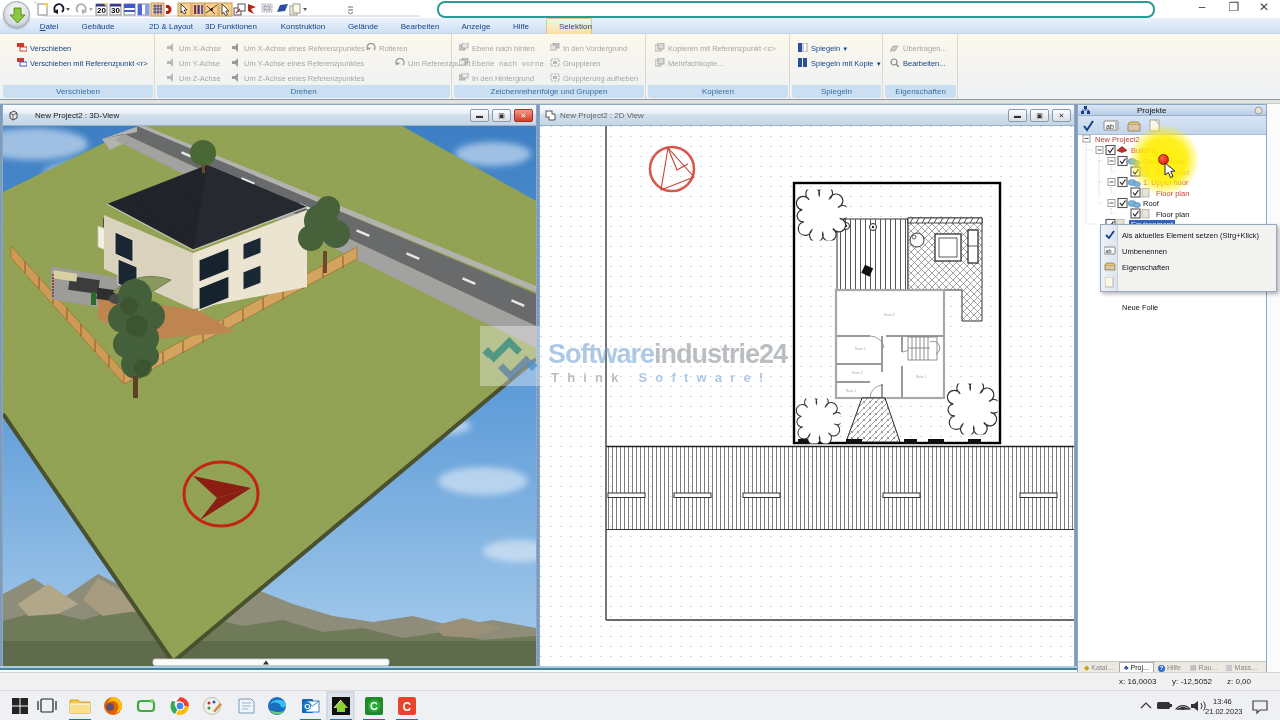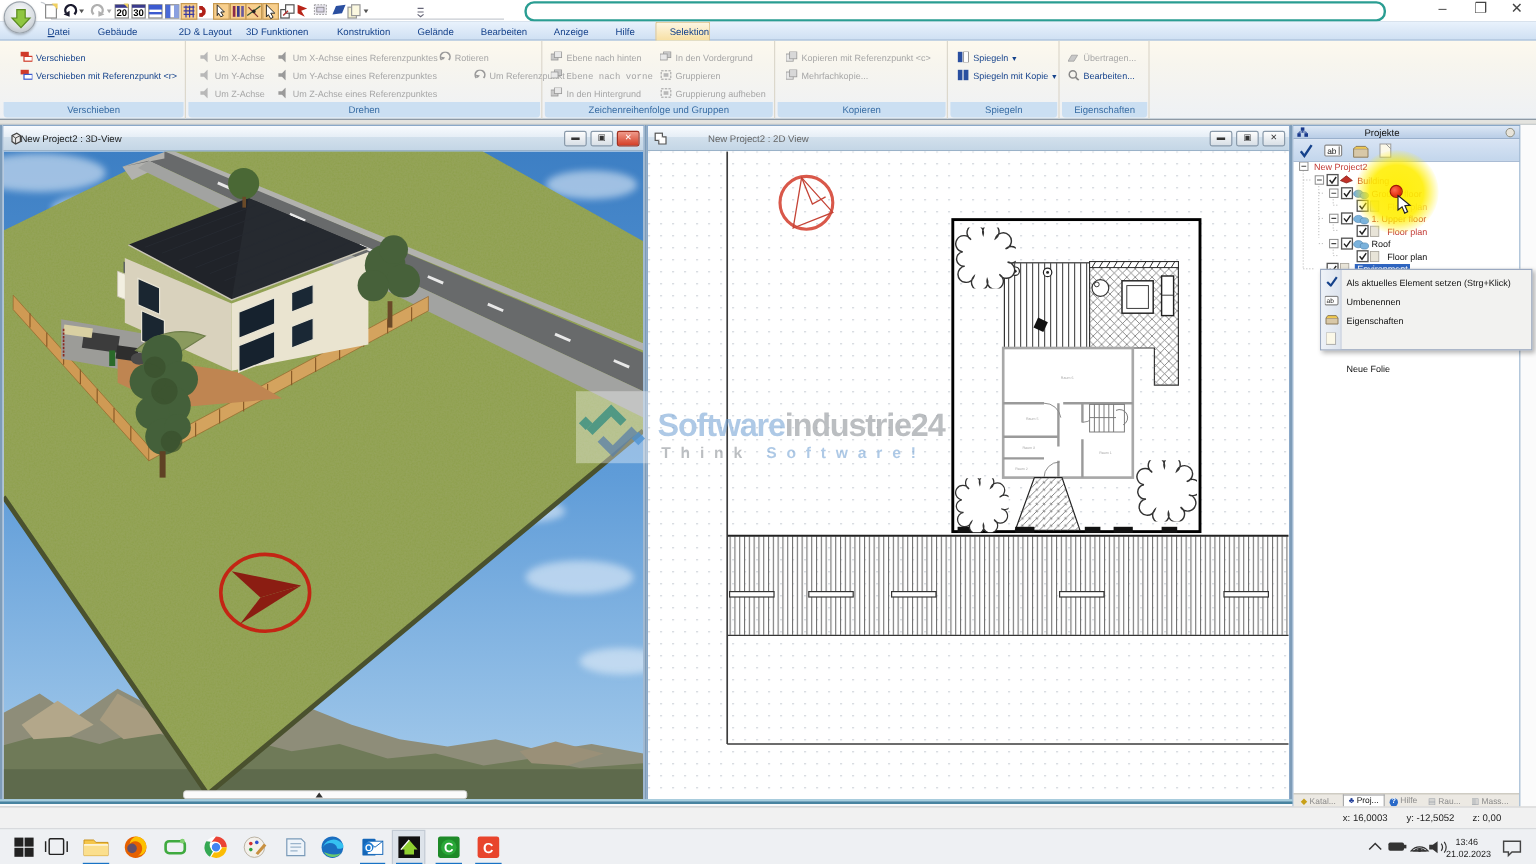--- a/index.html
+++ b/index.html
@@ -14,21 +14,21 @@
     border:1px solid #9aa2aa; z-index:30; box-shadow:0 1px 2px rgba(0,0,0,.25);}
   #appbtn svg { position:absolute; left:4px; top:4px; }
   #searchbox { left:437px; top:1px; width:718px; height:17px; border:2px solid #2a9d92; border-radius:8px; background:#fff; }
   .winctl { top:0px; height:17px; color:#444; font-size:12px; text-align:center; }
 
   
   #tabrow { left:0; top:18px; width:1280px; height:16px;
     background:linear-gradient(#e9f2fc,#cfe0f3); border-bottom:1px solid #c3d5ea; }
   .tab { position:absolute; top:1px; height:15px; line-height:15px; font-size:8px; color:#15428b; text-align:center; }
   #tabactive { position:absolute; top:18px; height:16px; background:linear-gradient(#fdf6e3,#f7dfa2);
-    border:1px solid #e0c488; border-bottom:none; border-radius:2px 2px 0 0; color:#15428b; font-size:8px; line-height:15px; text-align:right; }
+    border:1px solid #e0c488; border-bottom:none; border-radius:2px 2px 0 0; color:#15428b; font-size:8px; line-height:15px; text-align:left;padding-left:12px; }
 
   
   #ribbon { left:0; top:34px; width:1280px; height:66px; box-shadow:0 3px 0 #e3e3df, 0 4px 0 #cfcfca;
     background:linear-gradient(#fdf9ee 0%, #f7f5ee 30%, #eef1f5 100%);
     border-bottom:1px solid #8e99a5; }
   .rgroup { position:absolute; top:0; height:65px; border-right:1px solid #dcd8cc; }
   .rlabel { position:absolute; left:1px; right:1px; bottom:1px; height:13px; background:#cbdff2;
     color:#3a6ea5; font-size:8px; text-align:center; line-height:13px; border-radius:0 0 3px 3px; }
   .ritem { position:absolute; font-size:7.5px; white-space:nowrap; line-height:9px; }
   .blue { color:#15428b; }
@@ -257,21 +257,21 @@
           <path d="M6 6 l3 3" stroke="#888" stroke-width="1.4"></path>
         </svg>Bearbeiten...</div>
     <div class="rlabel">Eigenschaften</div>
   </div>
 </div>
 
 <div class="panel" id="p3d" style="left:2px; top:104px; width:535px; height:563px;">
   <div class="ptitle"><svg style="position:absolute;left:5px;top:5px;" width="11" height="11" viewBox="0 0 11 11">
         <path d="M2,3 L6,1 L9,3 L9,8 L5,10 L2,8 Z" fill="#e8e8e8" stroke="#444" stroke-width="1"></path>
         <path d="M2,3 L5,5 L5,10 M5,5 L9,3" fill="none" stroke="#444" stroke-width=".8"></path>
-      </svg><span style="margin-left:14px;">New Project2 : 3D-View</span></div>
+      </svg><span style="margin-left:32px;">New Project2 : 3D-View</span></div>
   <div class="pbtn" style="right:47px;">▬</div>
   <div class="pbtn" style="right:25px;">▣</div>
   <div class="pbtn" style="right:3px; background:linear-gradient(#f09a8a,#d43f28); border-color:#a03020; color:#fff;">✕</div>
   <div id="c3d" style="position:absolute; left:0; top:21px; width:533px; height:540px; overflow:hidden;">
   <svg width="533" height="540" viewBox="0 0 533 540">
     <defs>
       <linearGradient id="sky" x1="0" y1="0" x2="0" y2="1">
         <stop offset="0" stop-color="#3d7fc4"></stop>
             <stop offset=".5" stop-color="#5f9cd8"></stop>
             <stop offset="1" stop-color="#a8cdec"></stop>
@@ -405,21 +405,21 @@
     <polygon points="248,362 190,350 214,372" fill="#8b1d12"></polygon>
     <polygon points="248,362 214,372 197,394" fill="#8b1d12"></polygon>
 
     <rect x="150" y="533" width="236" height="6.5" rx="2" fill="#fbfbfb" stroke="#cfcfcf" stroke-width=".8"></rect>
     <path d="M263,534.5 l3 4 h-6 z" fill="#333"></path>
   </svg>
   </div>
 </div>
 
 <div class="panel" id="p2d" style="left:539px; top:104px; width:536px; height:563px;">
-  <div class="ptitle" style="color:#666;padding-left:30px;"><svg style="position:absolute;left:5px;top:5px;" width="11" height="11" viewBox="0 0 11 11">
+  <div class="ptitle" style="color:#666;"><svg style="position:absolute;left:5px;top:5px;" width="11" height="11" viewBox="0 0 11 11">
         <rect x="1" y="1" width="6" height="6" fill="#fff" stroke="#555" stroke-width="1"></rect>
         <path d="M7,4 h3 v6 h-6 v-3" fill="#fff" stroke="#555" stroke-width="1"></path>
       </svg><span style="margin-left:20px;">New Project2 : 2D View</span></div>
   <div class="pbtn" style="right:47px;">▬</div>
   <div class="pbtn" style="right:25px;">▣</div>
   <div class="pbtn" style="right:3px;">✕</div>
   <div id="c2d" style="position:absolute; left:0; top:21px; width:534px; height:540px; overflow:hidden; background:#fff;">
   <svg width="534" height="540" viewBox="0 0 534 540">
     <defs>
       <pattern id="dots" width="10" height="10" patternUnits="userSpaceOnUse">

